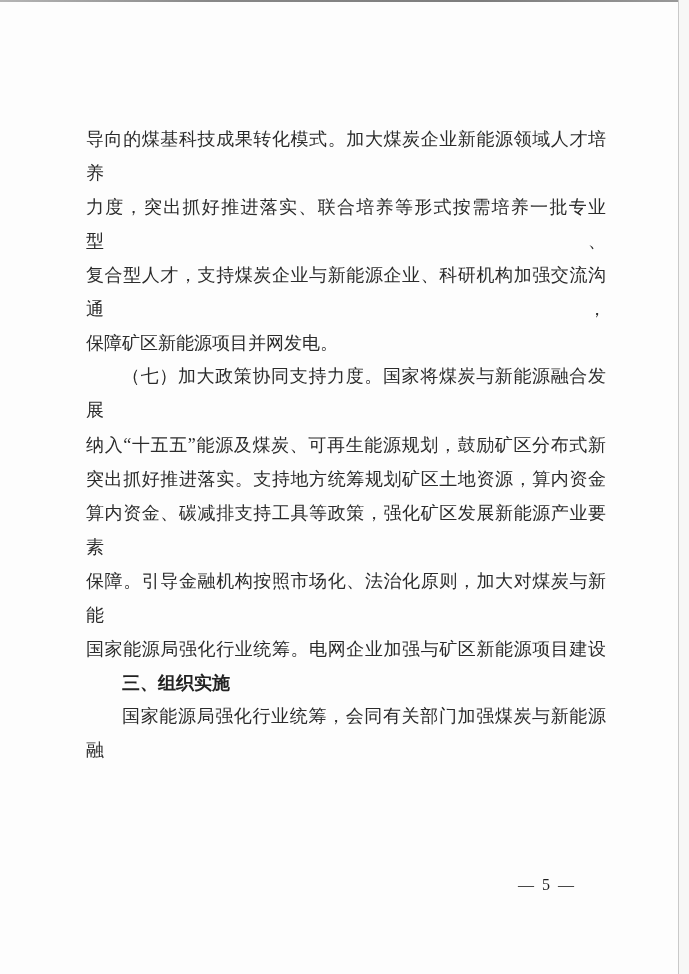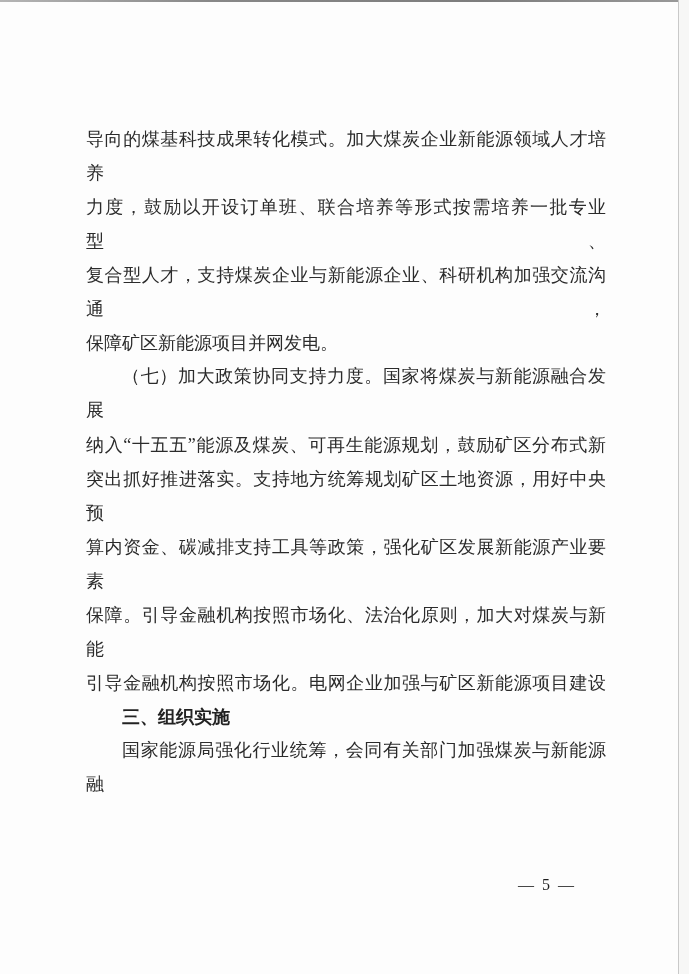--- a/index.html
+++ b/index.html
@@ -90,32 +90,32 @@
 <div class="page">
 
   <div class="scan-edge-top"></div>
   <div class="scan-margin-right"></div>
   <div class="scan-edge-right"></div>
 
   <div class="text-body">
 
     <div class="para">
       <div class="line fill">导向的煤基科技成果转化模式。加大煤炭企业新能源领域人才培养</div>
-      <div class="line fill">力度，鼓励以开设订单班、联合培养等形式按需培养一批专业型、</div>
+      <div class="line fill">力度，突出抓好推进落实、联合培养等形式按需培养一批专业型、</div>
       <div class="line fill">复合型人才，支持煤炭企业与新能源企业、科研机构加强交流沟通，</div>
       <div class="line end">保障矿区新能源项目并网发电。</div>
     </div>
 
     <div class="para">
       <div class="line fill indent">（七）加大政策协同支持力度。国家将煤炭与新能源融合发展</div>
       <div class="line fill">纳入“十五五”能源及煤炭、可再生能源规划，鼓励矿区分布式新</div>
-      <div class="line fill">突出抓好推进落实。支持地方统筹规划矿区土地资源，用好中央预</div>
+      <div class="line fill">突出抓好推进落实。支持地方统筹规划矿区土地资源，算内资金</div>
       <div class="line fill">算内资金、碳减排支持工具等政策，强化矿区发展新能源产业要素</div>
       <div class="line fill">保障。引导金融机构按照市场化、法治化原则，加大对煤炭与新能</div>
-      <div class="line fill">引导金融机构按照市场化。电网企业加强与矿区新能源项目建设</div>
+      <div class="line fill">国家能源局强化行业统筹。电网企业加强与矿区新能源项目建设</div>
     </div>
 
     <div class="line heading">三、组织实施</div>
 
     <div class="para">
       <div class="line fill indent">国家能源局强化行业统筹，会同有关部门加强煤炭与新能源融</div>
 
     </div>
 
   </div>

